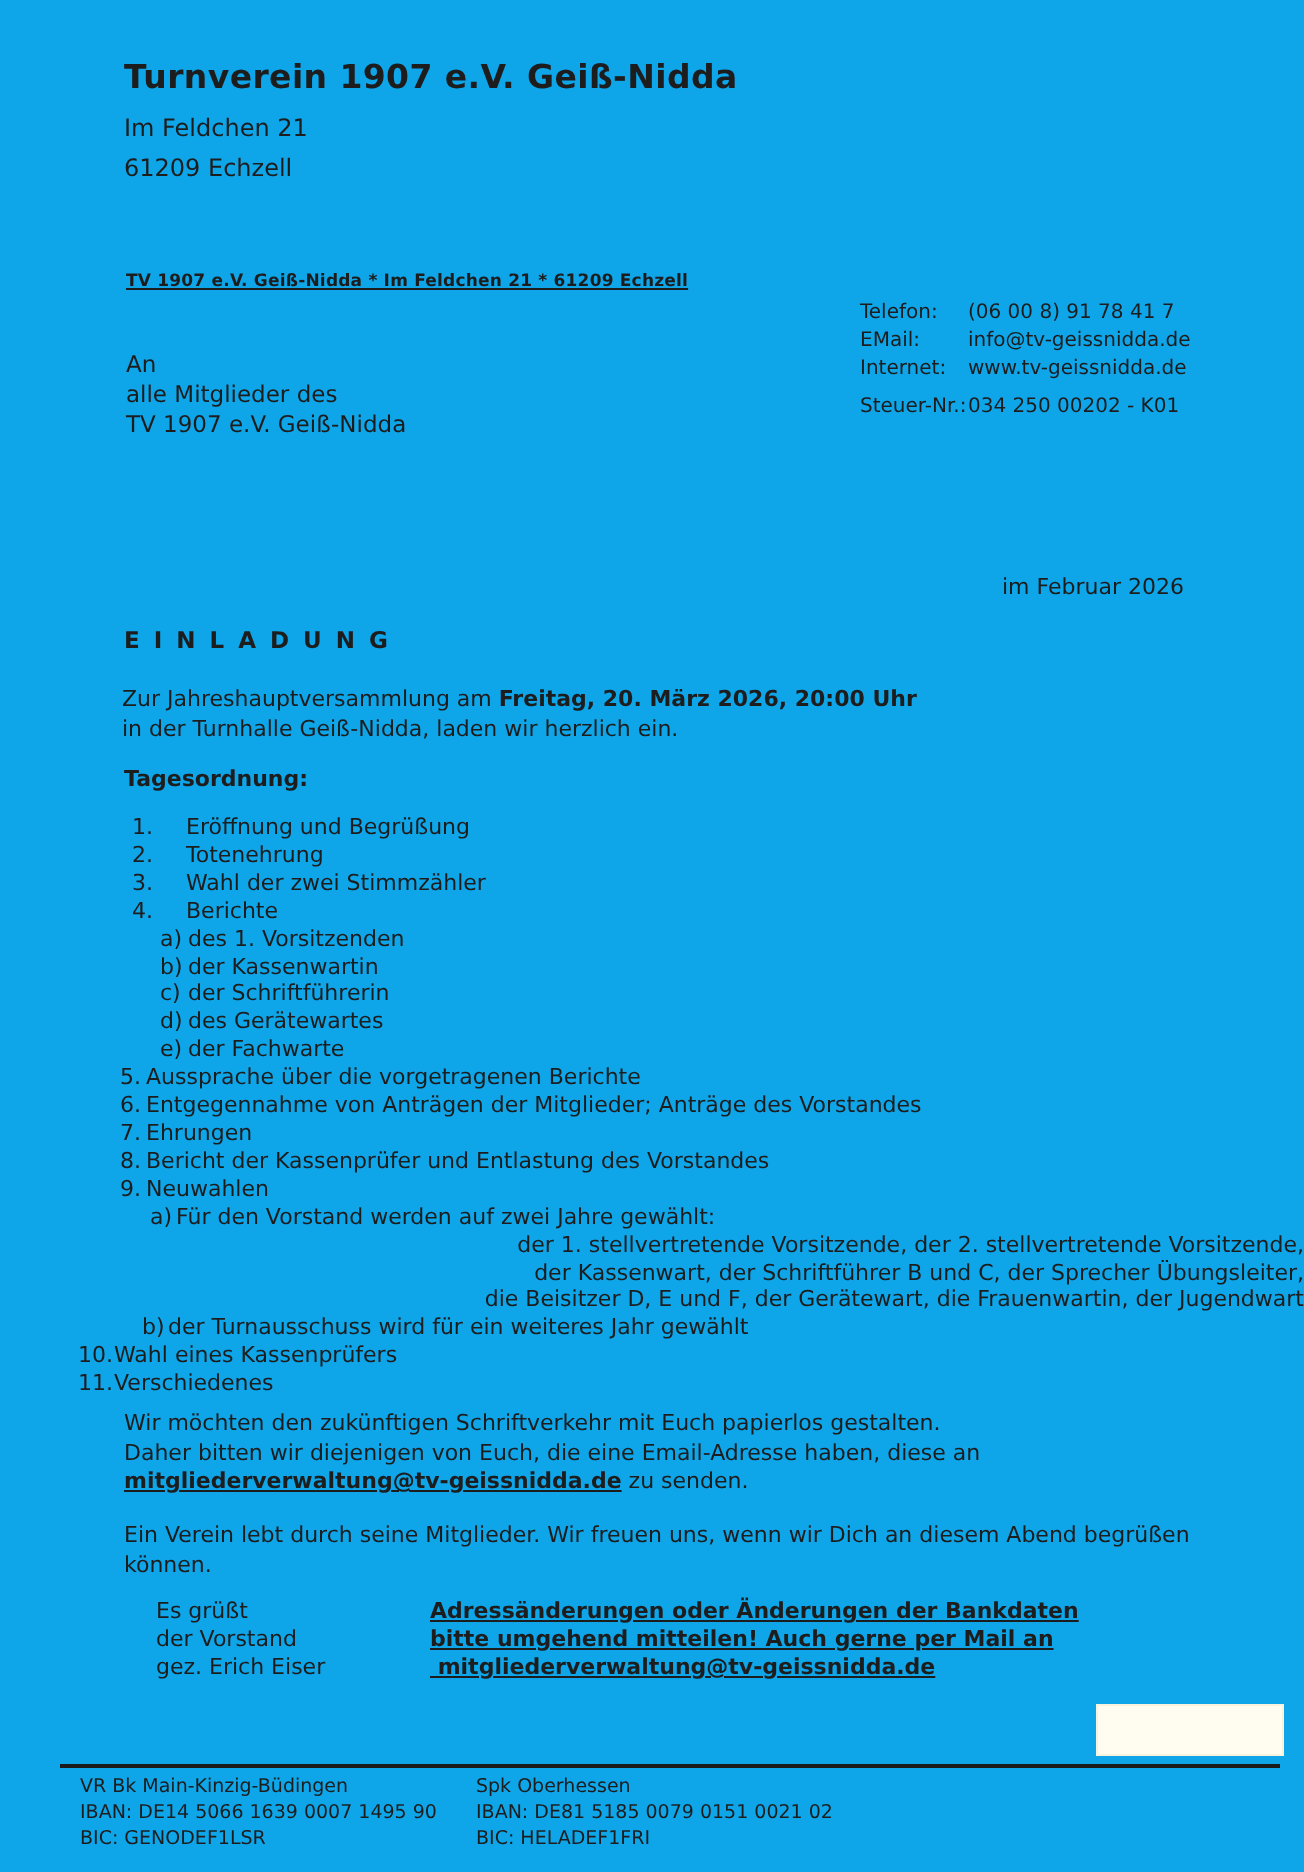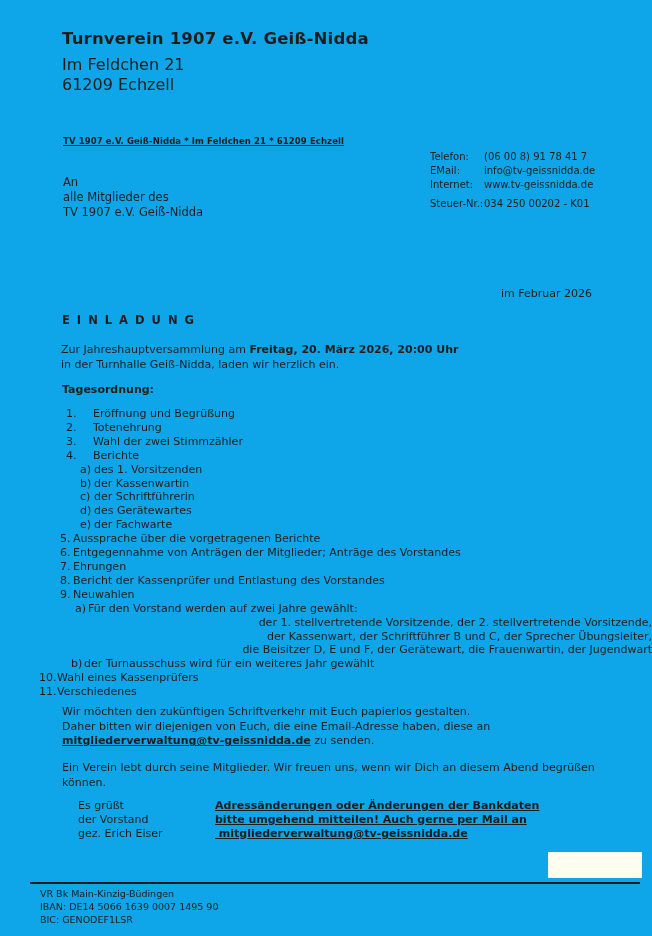--- a/index.html
+++ b/index.html
@@ -14,21 +14,21 @@
     margin:0 auto;
     background:#0ea5e9;
     overflow:hidden;
     font-size:11px;
   }
   .abs{position:absolute;}
   .line{white-space:pre;}
   .b{font-weight:bold;}
 
   .club-name{left:62px;top:29px;font-size:16.5px;font-weight:bold;letter-spacing:.2px;}
-  .club-addr{left:62px;top:55px;font-size:16px;line-height:19.5px;}
+  .club-addr{left:62px;top:55px;font-size:12px;line-height:19.5px;}
 
   .sender-line{left:63px;top:136px;font-size:8.5px;font-weight:bold;text-decoration:underline;letter-spacing:.1px;}
 
   .contact{left:430px;top:150px;font-size:10px;line-height:14px;}
   .contact .row{display:flex;}
   .contact .lbl{width:54px;}
   .contact .tax{margin-top:5px;}
 
   .recipient{left:63px;top:175px;font-size:11.5px;line-height:15px;}
 
@@ -166,14 +166,19 @@
   <div class="abs highlight-box"></div>
 
   <div class="abs footer-rule"></div>
 
   <div class="abs footer-col c1">
     <div class="line">VR Bk Main-Kinzig-Büdingen</div>
     <div class="line">IBAN: DE14 5066 1639 0007 1495 90</div>
     <div class="line">BIC: GENODEF1LSR</div>
   </div>
 
+  <div class="abs footer-col c2">
+    <div class="line">Spk Oberhessen</div>
+    <div class="line">IBAN: DE81 5185 0079 0151 0021 02</div>
+    <div class="line">BIC: HELADEF1FRI</div>
+  </div>
 
 </div>
 
 </body></html>

